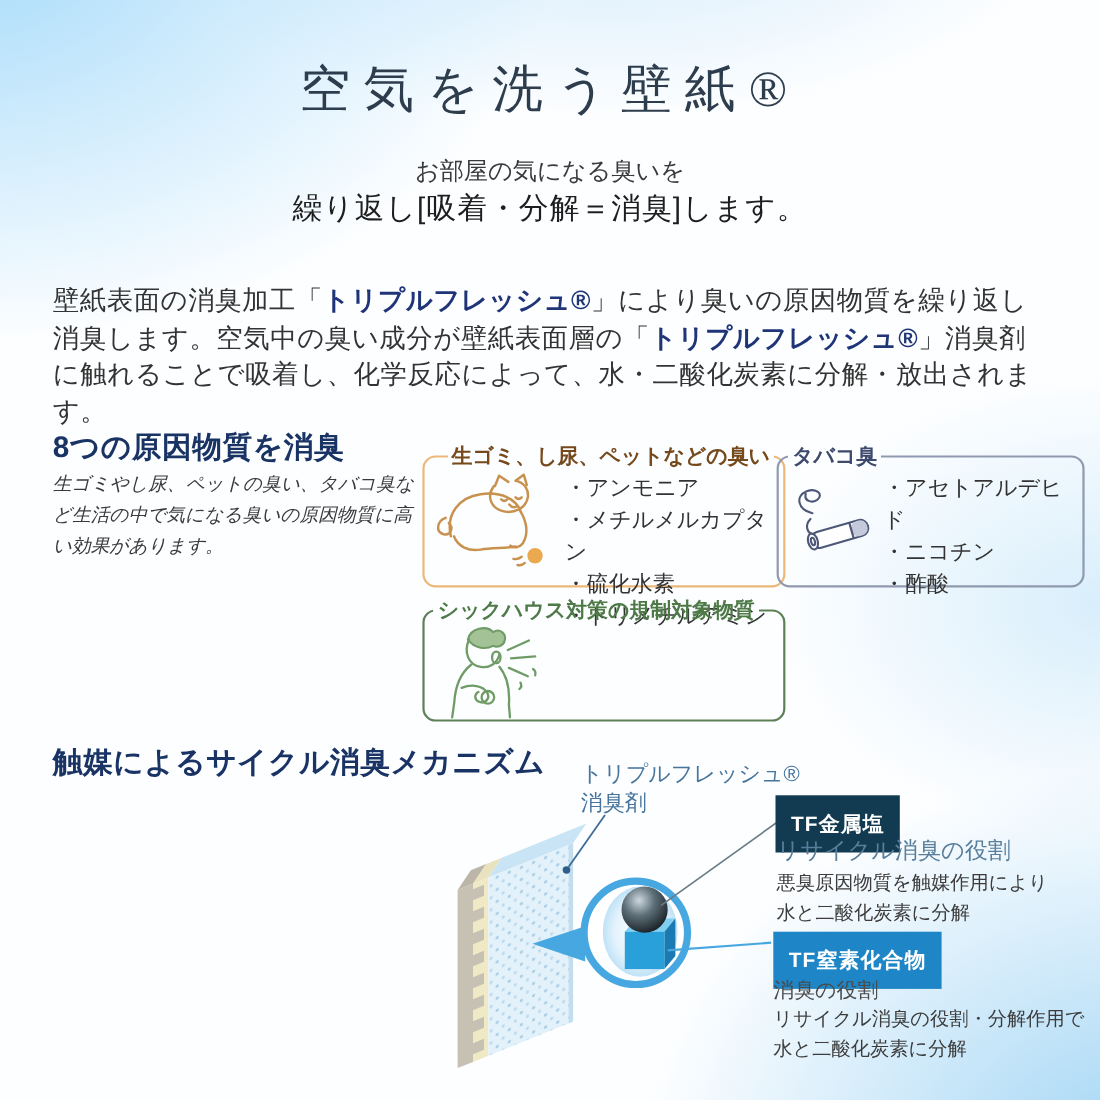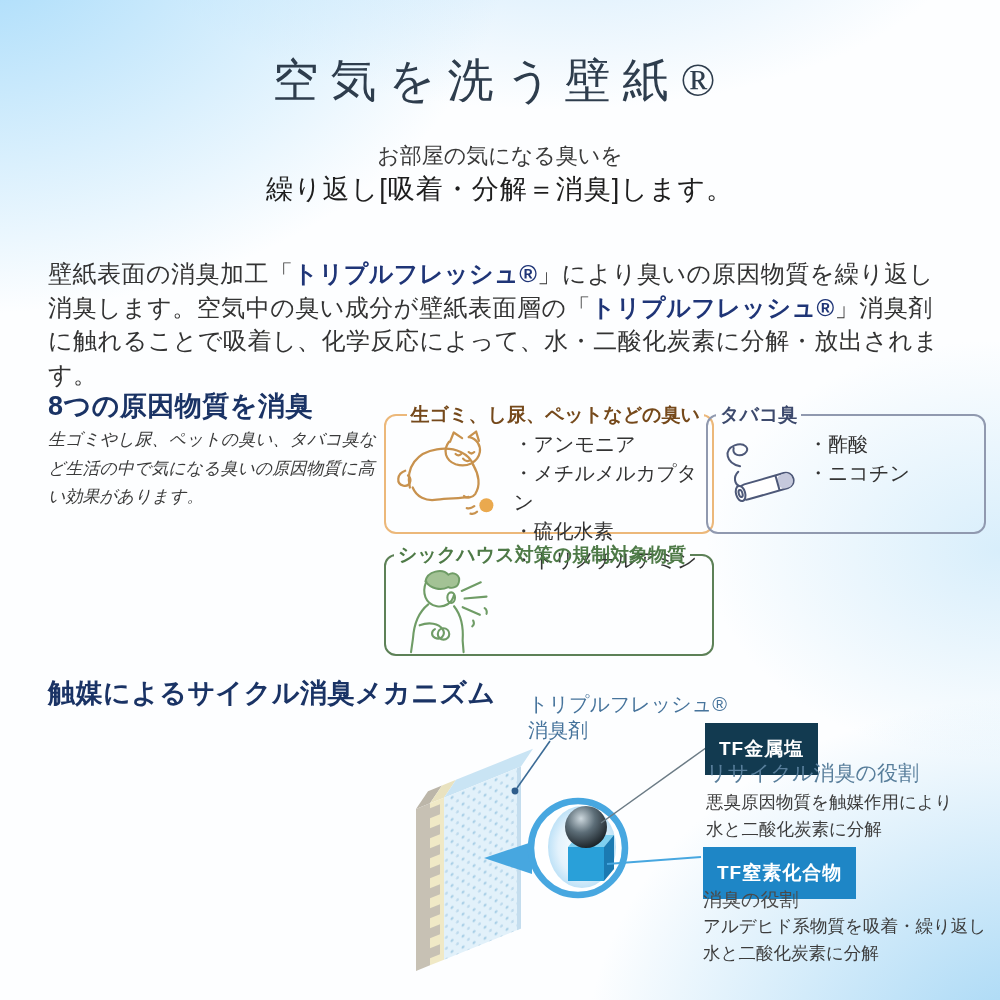--- a/index.html
+++ b/index.html
@@ -111,22 +111,23 @@
             <rect x="24" y="56" width="62" height="17" rx="8.5" fill="#ffffff"></rect>
             <rect x="68" y="56.5" width="17" height="16" rx="7" fill="#c5c9dc" stroke="none"></rect>
             <path d="M68,57 L68,72"></path>
             <ellipse cx="26" cy="64.5" rx="5" ry="8.5" fill="#ffffff"></ellipse>
             <ellipse cx="26" cy="64.5" rx="2" ry="4"></ellipse>
           </g>
         </g>
       </svg>
       <ul>
 
+      <li>・アセトアルデヒド</li>
+          <li>・ニコチン</li>
           <li>・酢酸</li>
-          <li>・ニコチン</li>
         </ul>
     </div>
   </fieldset>
 
   <fieldset class="box box-sick" style="--accent: #5d8157;">
     <legend style="color: rgb(78, 122, 71);">シックハウス対策の規制対象物質</legend>
     <div class="box-body">
       <svg width="122" height="86" viewBox="0 0 122 90">
         <path d="M30,14 C32,3 48,0 54,7 C60,3 67,8 65,15 C64,20 58,22 54,20 C46,24 36,22 30,14 Z" fill="#a3c295" stroke="#6f9c66" stroke-width="2"></path>
         <g fill="none" stroke="#6f9c66" stroke-width="2.2" stroke-linecap="round" stroke-linejoin="round">
@@ -214,18 +215,18 @@
     <div class="badge badge-metal" style="background: rgb(18, 58, 80);">TF金属塩</div>
     <div class="role1">リサイクル消臭の役割</div>
     <div class="desc-s d1">
       <div>悪臭原因物質を触媒作用により</div>
       <div>水と二酸化炭素に分解</div>
     </div>
 
     <div class="badge badge-nitro" style="background: rgb(30, 134, 198);">TF窒素化合物</div>
     <div class="role2">消臭の役割</div>
     <div class="desc-s d2">
-      <div>アルデヒド系物質を吸着・繰り返し</div>
+      <div>リサイクル消臭の役割・分解作用で</div>
       <div>水と二酸化炭素に分解</div>
     </div>
   </div>
 
 </div>
 
 </body></html>

